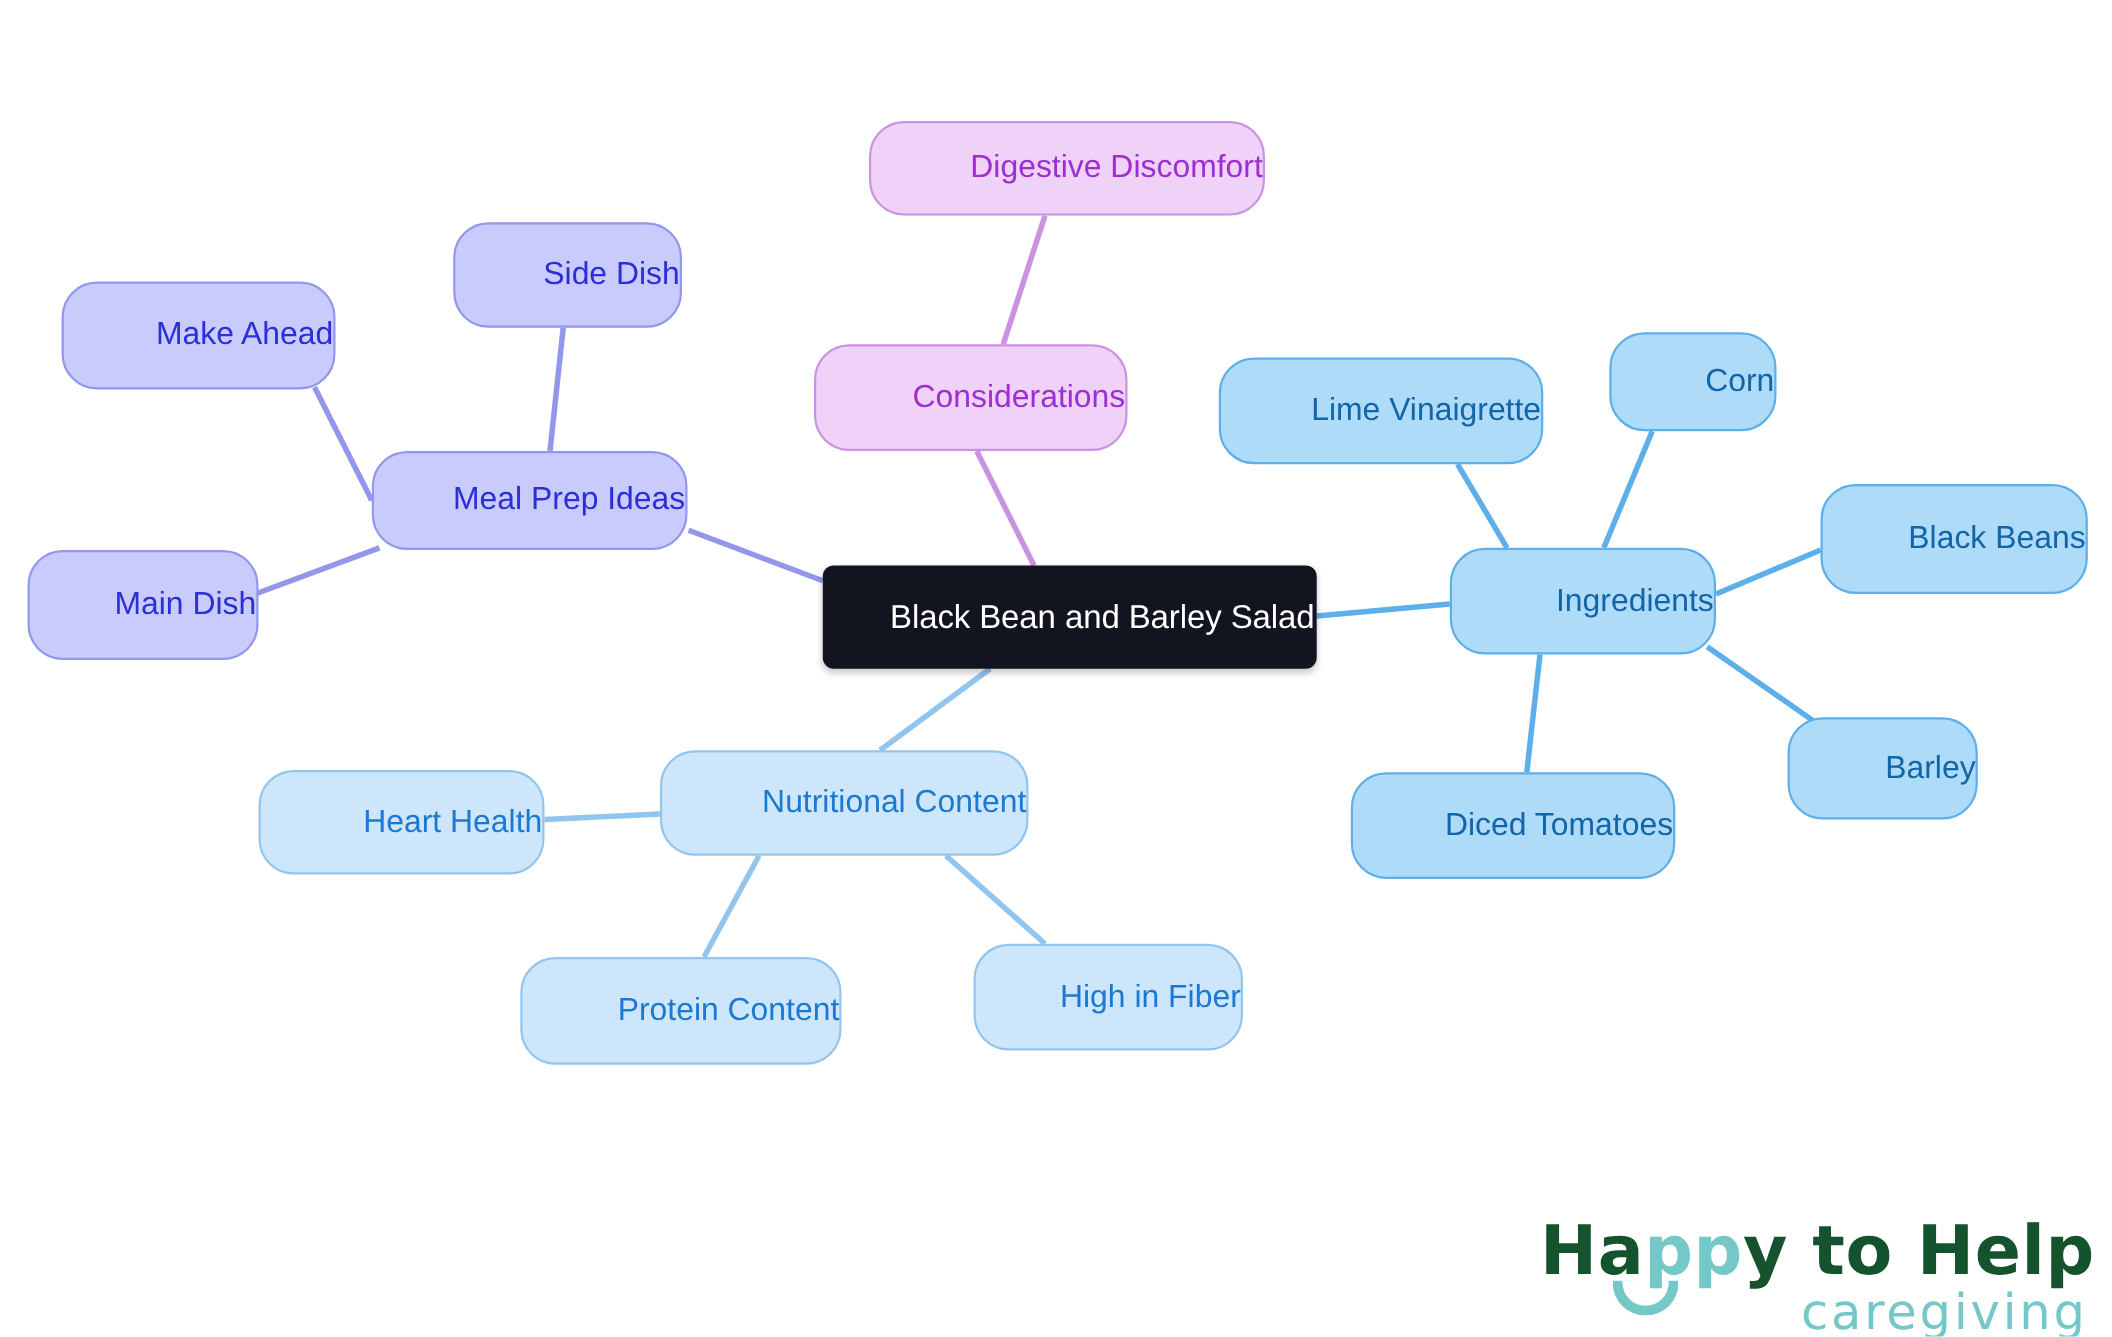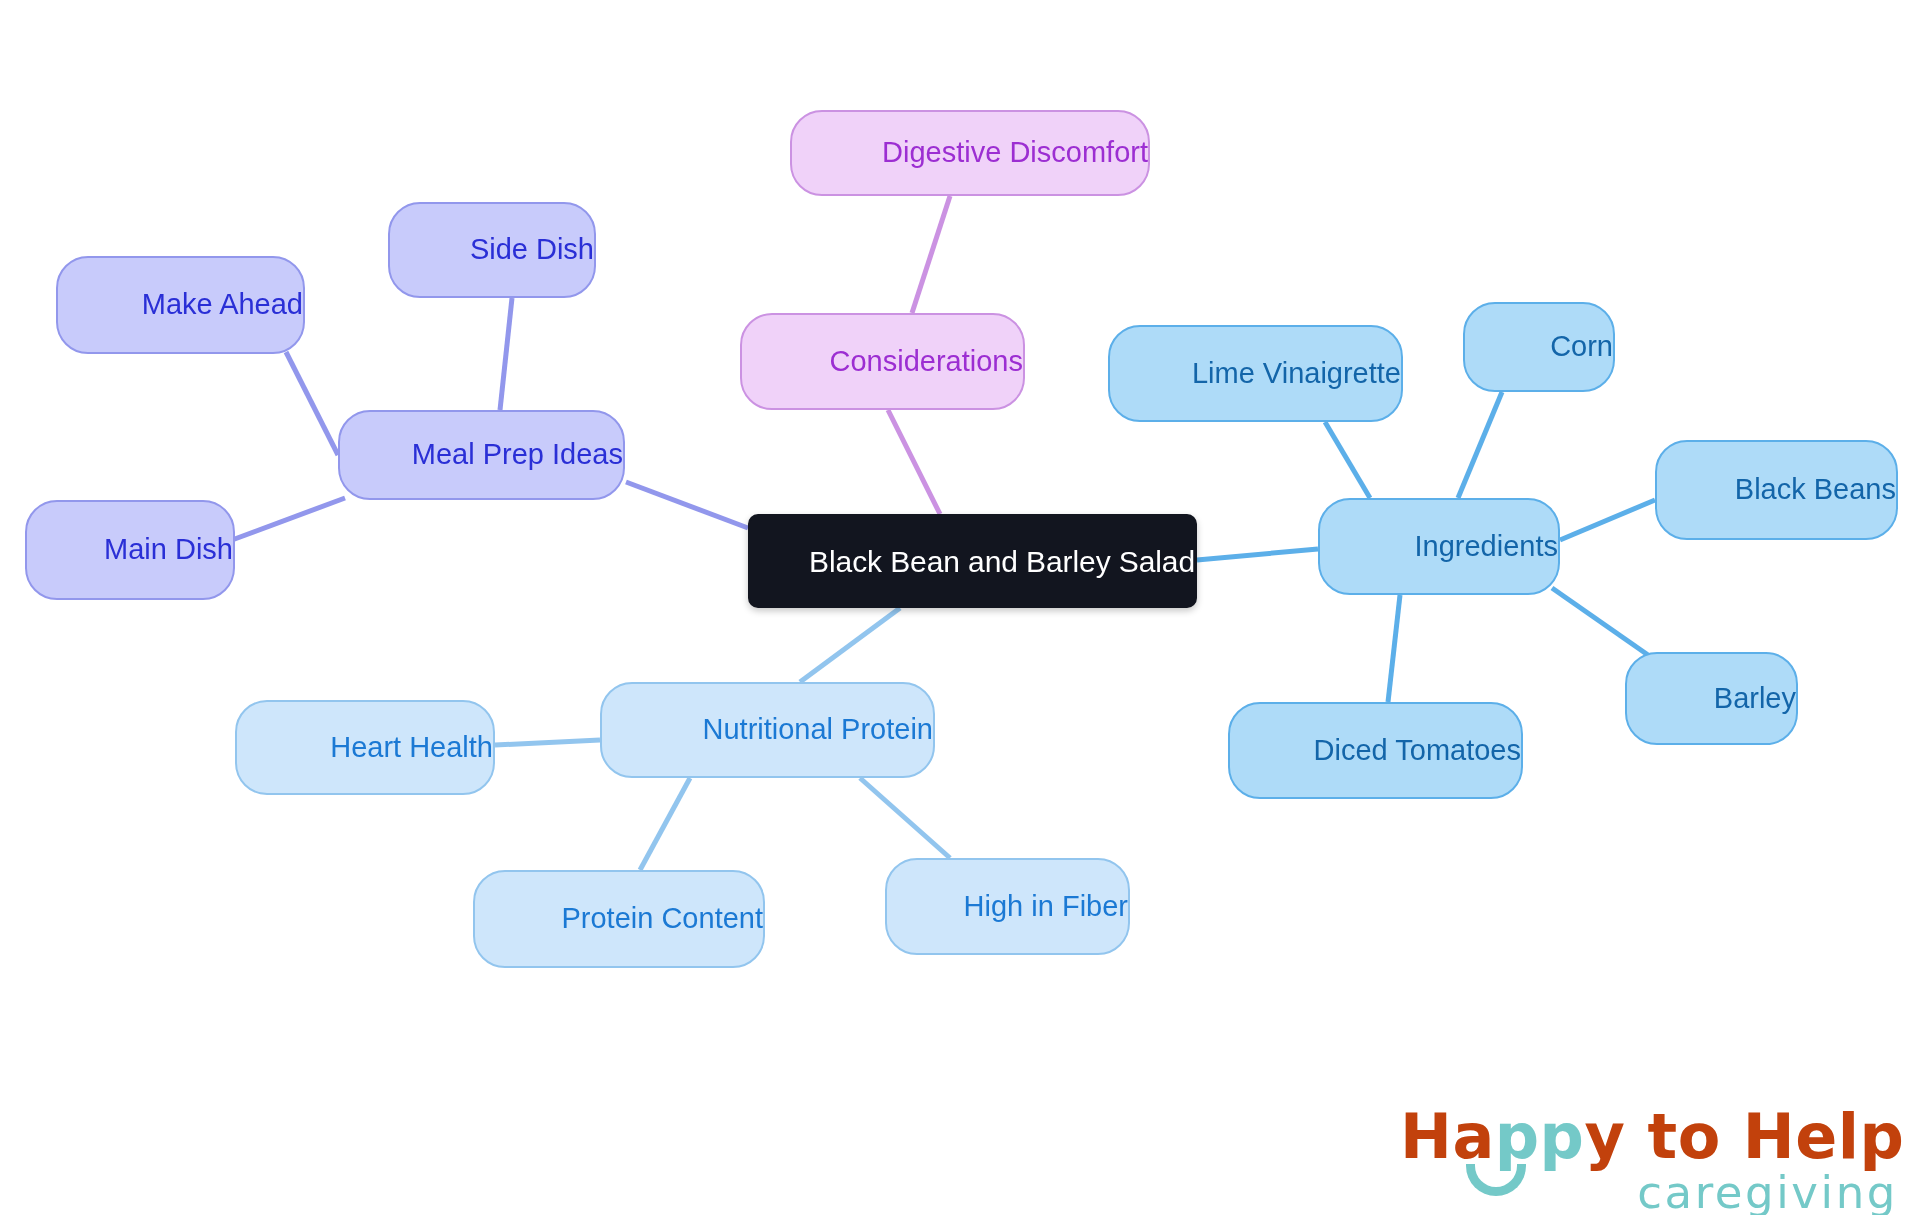--- a/index.html
+++ b/index.html
@@ -76,21 +76,21 @@
   }
   #logo-wordmark {
     position:absolute;
     left:0; top:0;
     font-size:62px;
     font-weight:bold;
     letter-spacing:0.5px;
     font-family:"DejaVu Sans", sans-serif;
     white-space:nowrap;
   }
-  .lg-coral { color:#c2410c; }
+  .lg-coral { color:#14532d; }
   .lg-teal  { color:#74c9c8; }
   #logo-smile {
     position:absolute;
     left:66px; top:64px;
     width:60px; height:32px;
     border:9px solid #74c9c8;
     border-top:none;
     border-radius:0 0 34px 34px;
   }
   #logo-sub {
@@ -128,21 +128,21 @@
     <line x1="1400" y1="595" x2="1388" y2="702" stroke="#5cafe9" stroke-width="5"></line>
 
     <line x1="600" y1="740" x2="495" y2="745" stroke="#92c5ee" stroke-width="5"></line>
     <line x1="690" y1="778" x2="640" y2="870" stroke="#92c5ee" stroke-width="5"></line>
     <line x1="860" y1="778" x2="950" y2="858" stroke="#92c5ee" stroke-width="5"></line>
   </svg>
 
   <div class="node node-purple" style="left:56px; top:256px; width:249px; height:98px;">
     <span>Make Ahead</span>
   </div>
-  <div class="node node-purple" style="left:388px; top:202px; width:208px; height:96px;padding-left:32px;">
+  <div class="node node-purple" style="left:412px; top:202px; width:208px; height:96px;padding-left:32px;">
     <span>Side Dish</span>
   </div>
   <div class="node node-purple" style="left:25px; top:500px; width:210px; height:100px;">
     <span>Main Dish</span>
   </div>
   <div class="node node-purple" style="left:338px; top:410px; width:287px; height:90px;">
     <span>Meal Prep Ideas</span>
   </div>
 
   <div class="node node-pink" style="left:790px; top:110px; width:360px; height:86px;">
@@ -174,21 +174,21 @@
   <div class="node node-lightblue" style="left:235px; top:700px; width:260px; height:95px;">
     <span>Heart Health</span>
   </div>
   <div class="node node-lightblue" style="left:473px; top:870px; width:292px; height:98px;">
     <span>Protein Content</span>
   </div>
   <div class="node node-lightblue" style="left:885px; top:858px; width:245px; height:97px;">
     <span>High in Fiber</span>
   </div>
   <div class="node node-lightblue" style="left:600px; top:682px; width:335px; height:96px;">
-    <span>Nutritional Protein</span>
+    <span>Nutritional Content</span>
   </div>
 
   <div class="node node-root" style="left:748px; top:514px; width:449px; height:94px;">
     <span>Black Bean and Barley Salad</span>
   </div>
 
   <div id="logo">
     <div id="logo-wordmark">
       <span class="lg-coral">Ha</span><span class="lg-teal">pp</span><span class="lg-coral">y</span><span class="lg-coral"> to Help</span>
     </div>

